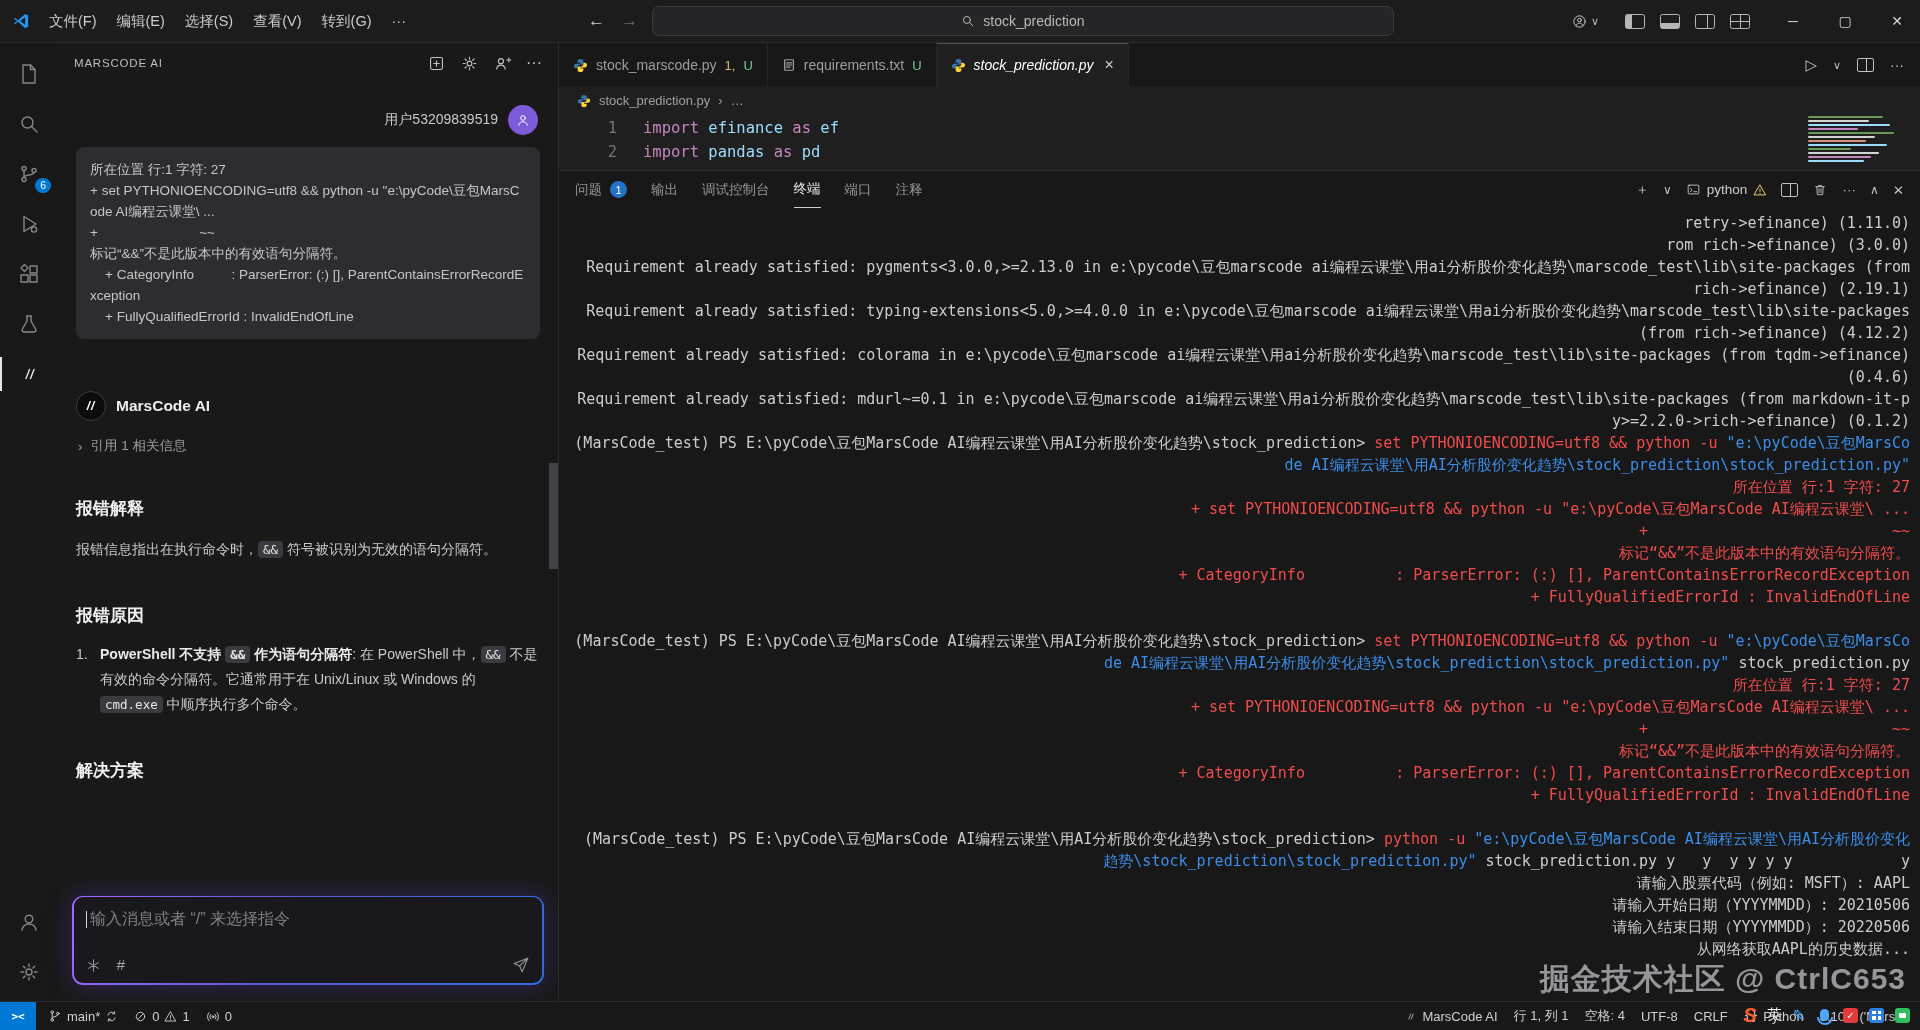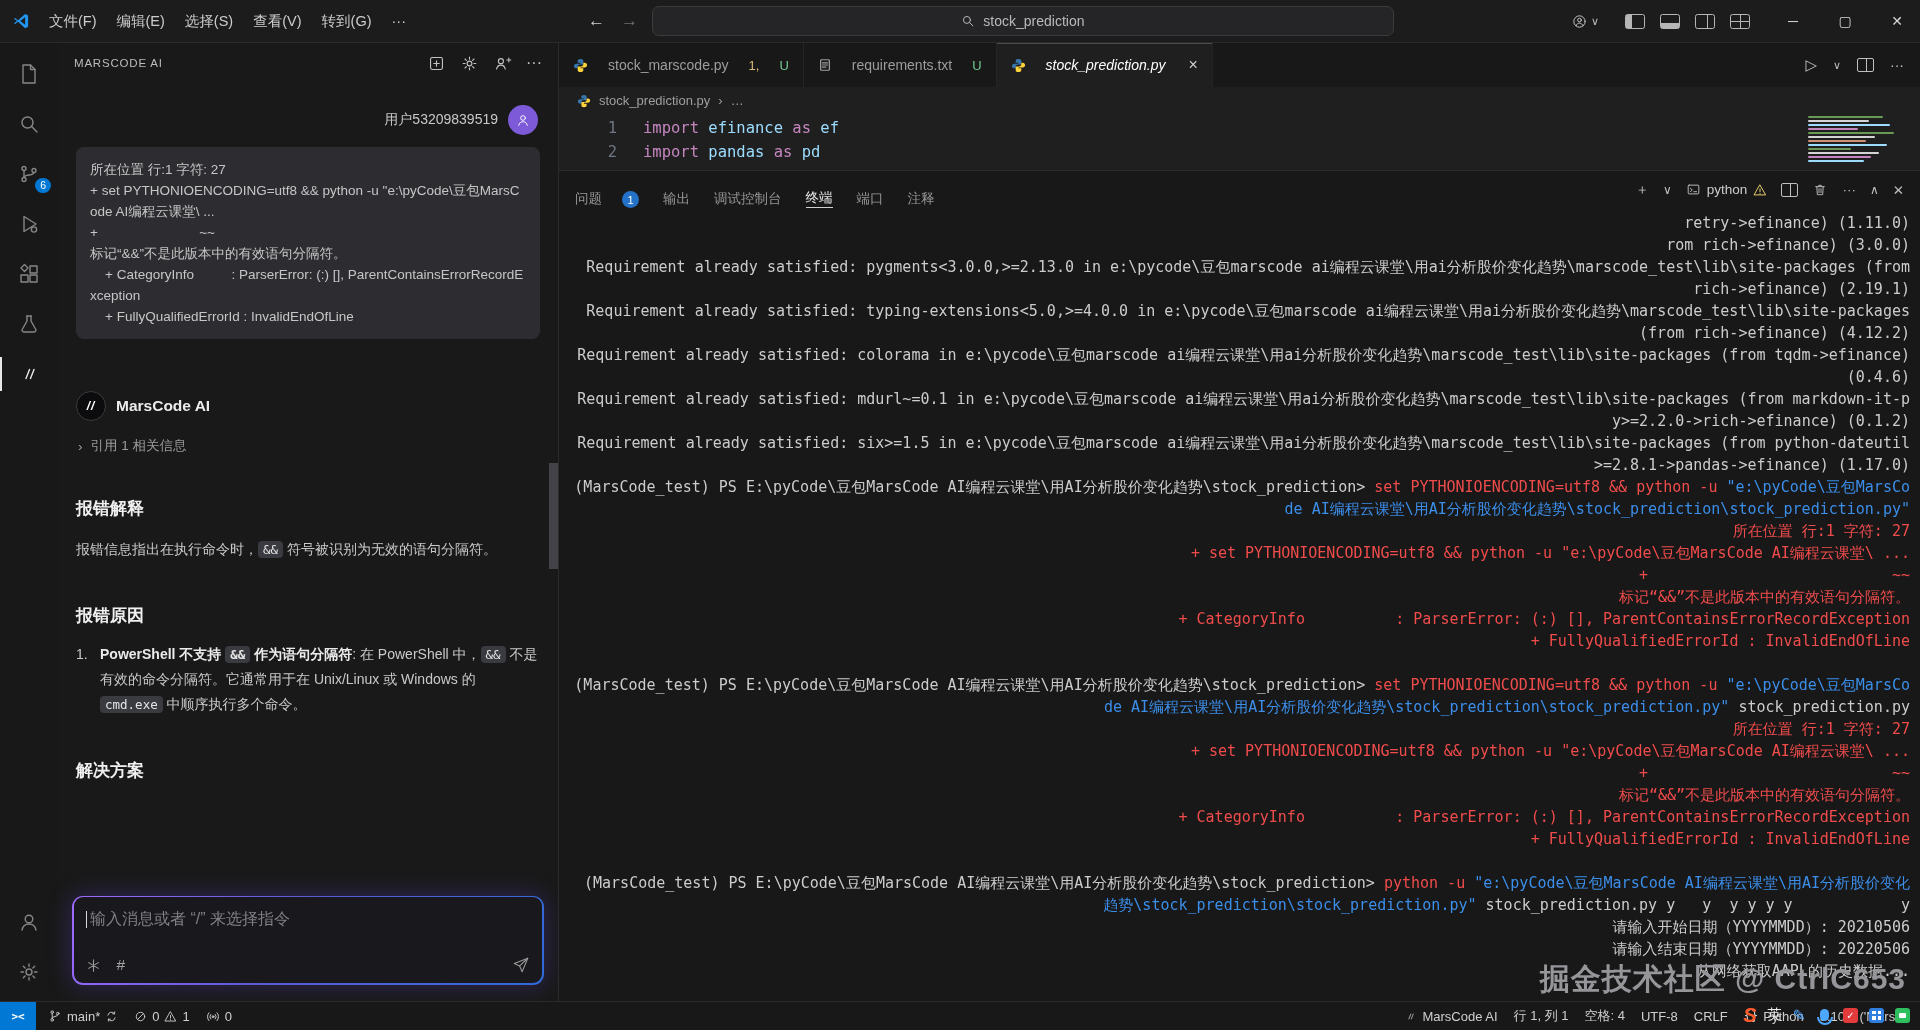--- a/index.html
+++ b/index.html
@@ -73,21 +73,21 @@
              display:flex;flex-direction:column;justify-content:space-between;}
   .ph-row{display:flex;align-items:center;font-size:16px;color:#7f7f85;}
   .caret{width:1.5px;height:17px;background:#d8d8d8;margin-right:3px;}
   .input-actions{display:flex;justify-content:space-between;align-items:center;color:#9a9a9a;}
   .ia-left{display:flex;gap:16px;align-items:center;font-size:15px;}
   .hash{font-size:15.5px;color:#a5a5a5;}
 
   
   .editor-col{flex:1;display:flex;flex-direction:column;min-width:0;background:#1f1f1f;}
   .tabbar{height:44px;flex:none;background:#181818;display:flex;align-items:stretch;}
-  .tab{display:flex;align-items:center;gap:20px;padding:0 14px;font-size:14px;color:#9d9d9d;border-right:1px solid #252525;}
+  .tab{display:flex;align-items:center;gap:8px;padding:0 14px;font-size:14px;color:#9d9d9d;border-right:1px solid #252525;}
   .tab.active{background:#1f1f1f;color:#fff;box-shadow:inset 0 1px 0 #4e4e4e;}
   .tab .decor-badge{color:#d7ba7d;font-size:13px;}
   .tab .decor-git{color:#73c991;font-size:13px;}
   .tab.italic .tab-label{font-style:italic;}
   .closex{color:#cfcfcf;margin-left:3px;font-size:16px;line-height:1;}
   .tab-actions{margin-left:auto;display:flex;align-items:center;gap:16px;padding:0 16px;color:#c0c0c0;font-size:14px;}
   .runico{font-size:15px;}
   .split-ico{width:15px;height:12px;border:1.3px solid #c0c0c0;border-radius:2px;position:relative;display:inline-block;}
   .split-ico::before{content:'';position:absolute;left:50%;top:0;bottom:0;width:1.3px;background:#c0c0c0;}
   .breadcrumb{height:27px;flex:none;display:flex;align-items:center;gap:8px;padding-left:18px;font-size:13px;color:#9f9f9f;}
@@ -95,21 +95,21 @@
   .cline{display:flex;height:24px;line-height:24px;font-family:"DejaVu Sans Mono",monospace;font-size:15.5px;}
   .lnum{width:58px;text-align:right;padding-right:26px;color:#6e7681;flex:none;}
   .tok-kw{color:#c586c0;}
   .tok-mod{color:#9cdcfe;}
   .minimap{position:absolute;top:2px;right:16px;width:96px;display:flex;flex-direction:column;gap:2px;}
   .mrow{height:2px;border-radius:1px;}
 
   
   .panel{flex:1;min-height:0;display:flex;flex-direction:column;background:#181818;border-top:1px solid #2b2b2b;}
   .panel-tabs{height:37px;flex:none;display:flex;align-items:center;gap:24px;padding:0 16px;font-size:13.5px;color:#969696;}
-  .ptab{display:flex;align-items:flex-end;gap:20px;height:100%;box-sizing:border-box;}
+  .ptab{display:flex;align-items:center;gap:8px;height:100%;box-sizing:border-box;}
   .ptab.active{color:#eaeaea;border-bottom:1px solid #d0d0d0;}
   .pbadge{background:#2472c8;border-radius:50%;width:17px;height:17px;display:flex;align-items:center;justify-content:center;color:#fff;font-size:11px;}
   .panel-actions{margin-left:auto;display:flex;align-items:center;gap:14px;color:#c0c0c0;font-size:13.5px;}
   .term-entry{display:flex;align-items:center;gap:6px;color:#cccccc;}
   .warn{color:#e9d16c;}
   .pa-chev{font-size:12px;}
   .terminal{flex:1;min-height:0;overflow:hidden;padding:4px 10px 0 14px;
             font-family:"DejaVu Sans Mono",monospace;font-size:15px;line-height:22px;color:#cccccc;text-align:right;}
   .tline{white-space:pre-wrap;word-break:break-all;}
   .seg-w{color:#cccccc;} .seg-r{color:#f14c4c;} .seg-b{color:#3b8eea;}
@@ -477,38 +477,38 @@
             <span>✕</span>
           </span>
         </div>
         <div class="terminal">
             <div class="tline"><span class="seg-w">retry-&gt;efinance) (1.11.0)</span></div>
             <div class="tline"><span class="seg-w">rom rich-&gt;efinance) (3.0.0)</span></div>
             <div class="tline"><span class="seg-w">Requirement already satisfied: pygments&lt;3.0.0,&gt;=2.13.0 in e:\pycode\豆包marscode ai编程云课堂\用ai分析股价变化趋势\marscode_test\lib\site-packages (from rich-&gt;efinance) (2.19.1)</span></div>
             <div class="tline"><span class="seg-w">Requirement already satisfied: typing-extensions&lt;5.0,&gt;=4.0.0 in e:\pycode\豆包marscode ai编程云课堂\用ai分析股价变化趋势\marscode_test\lib\site-packages (from rich-&gt;efinance) (4.12.2)</span></div>
             <div class="tline"><span class="seg-w">Requirement already satisfied: colorama in e:\pycode\豆包marscode ai编程云课堂\用ai分析股价变化趋势\marscode_test\lib\site-packages (from tqdm-&gt;efinance) (0.4.6)</span></div>
             <div class="tline"><span class="seg-w">Requirement already satisfied: mdurl~=0.1 in e:\pycode\豆包marscode ai编程云课堂\用ai分析股价变化趋势\marscode_test\lib\site-packages (from markdown-it-py&gt;=2.2.0-&gt;rich-&gt;efinance) (0.1.2)</span></div>
-            <div class="tline"><span class="seg-w">Requirement already satisfied: six&gt;=1.5 in e:\pycode\豆包marscode ai编程云课堂\用ai分析股价变化趋势\marscode_test\lib\site-packages (from python-dateutil&gt;=2.8.1-&gt;pandas-&gt;efinance) (1.17.0)</span></div>
             <div class="tline"><span class="seg-w">(MarsCode_test) PS E:\pyCode\豆包MarsCode AI编程云课堂\用AI分析股价变化趋势\stock_prediction&gt; </span><span class="seg-r">set PYTHONIOENCODING=utf8 &amp;&amp; python -u </span><span class="seg-b">"e:\pyCode\豆包MarsCode AI编程云课堂\用AI分析股价变化趋势\stock_prediction\stock_prediction.py"</span></div>
             <div class="tline"><span class="seg-r">所在位置 行:1 字符: 27</span></div>
             <div class="tline"><span class="seg-r">+ set PYTHONIOENCODING=utf8 &amp;&amp; python -u "e:\pyCode\豆包MarsCode AI编程云课堂\ ...</span></div>
             <div class="tline"><span class="seg-r">+                           ~~</span></div>
             <div class="tline"><span class="seg-r">标记“&amp;&amp;”不是此版本中的有效语句分隔符。</span></div>
             <div class="tline"><span class="seg-r">    + CategoryInfo          : ParserError: (:) [], ParentContainsErrorRecordException</span></div>
             <div class="tline"><span class="seg-r">    + FullyQualifiedErrorId : InvalidEndOfLine</span></div>
             <div class="tline">&nbsp;</div>
             <div class="tline"><span class="seg-w">(MarsCode_test) PS E:\pyCode\豆包MarsCode AI编程云课堂\用AI分析股价变化趋势\stock_prediction&gt; </span><span class="seg-r">set PYTHONIOENCODING=utf8 &amp;&amp; python -u </span><span class="seg-b">"e:\pyCode\豆包MarsCode AI编程云课堂\用AI分析股价变化趋势\stock_prediction\stock_prediction.py"</span><span class="seg-w"> stock_prediction.py</span></div>
             <div class="tline"><span class="seg-r">所在位置 行:1 字符: 27</span></div>
             <div class="tline"><span class="seg-r">+ set PYTHONIOENCODING=utf8 &amp;&amp; python -u "e:\pyCode\豆包MarsCode AI编程云课堂\ ...</span></div>
             <div class="tline"><span class="seg-r">+                           ~~</span></div>
             <div class="tline"><span class="seg-r">标记“&amp;&amp;”不是此版本中的有效语句分隔符。</span></div>
             <div class="tline"><span class="seg-r">    + CategoryInfo          : ParserError: (:) [], ParentContainsErrorRecordException</span></div>
             <div class="tline"><span class="seg-r">    + FullyQualifiedErrorId : InvalidEndOfLine</span></div>
             <div class="tline">&nbsp;</div>
             <div class="tline"><span class="seg-w">(MarsCode_test) PS E:\pyCode\豆包MarsCode AI编程云课堂\用AI分析股价变化趋势\stock_prediction&gt; </span><span class="seg-r">python -u </span><span class="seg-b">"e:\pyCode\豆包MarsCode AI编程云课堂\用AI分析股价变化趋势\stock_prediction\stock_prediction.py"</span><span class="seg-w"> stock_prediction.py y   y  y y y y            y</span></div>
+            <div class="tline"><span class="seg-w">请输入股票代码（例如: MSFT）: AAPL</span></div>
             <div class="tline"><span class="seg-w">请输入开始日期（YYYYMMDD）: 20210506</span></div>
             <div class="tline"><span class="seg-w">请输入结束日期（YYYYMMDD）: 20220506</span></div>
             <div class="tline"><span class="seg-w">从网络获取AAPL的历史数据...</span></div>
           </div>
       </div>
     </div>
   </div>
 
   <div class="statusbar">
     <span class="remote">&gt;&lt;</span>

